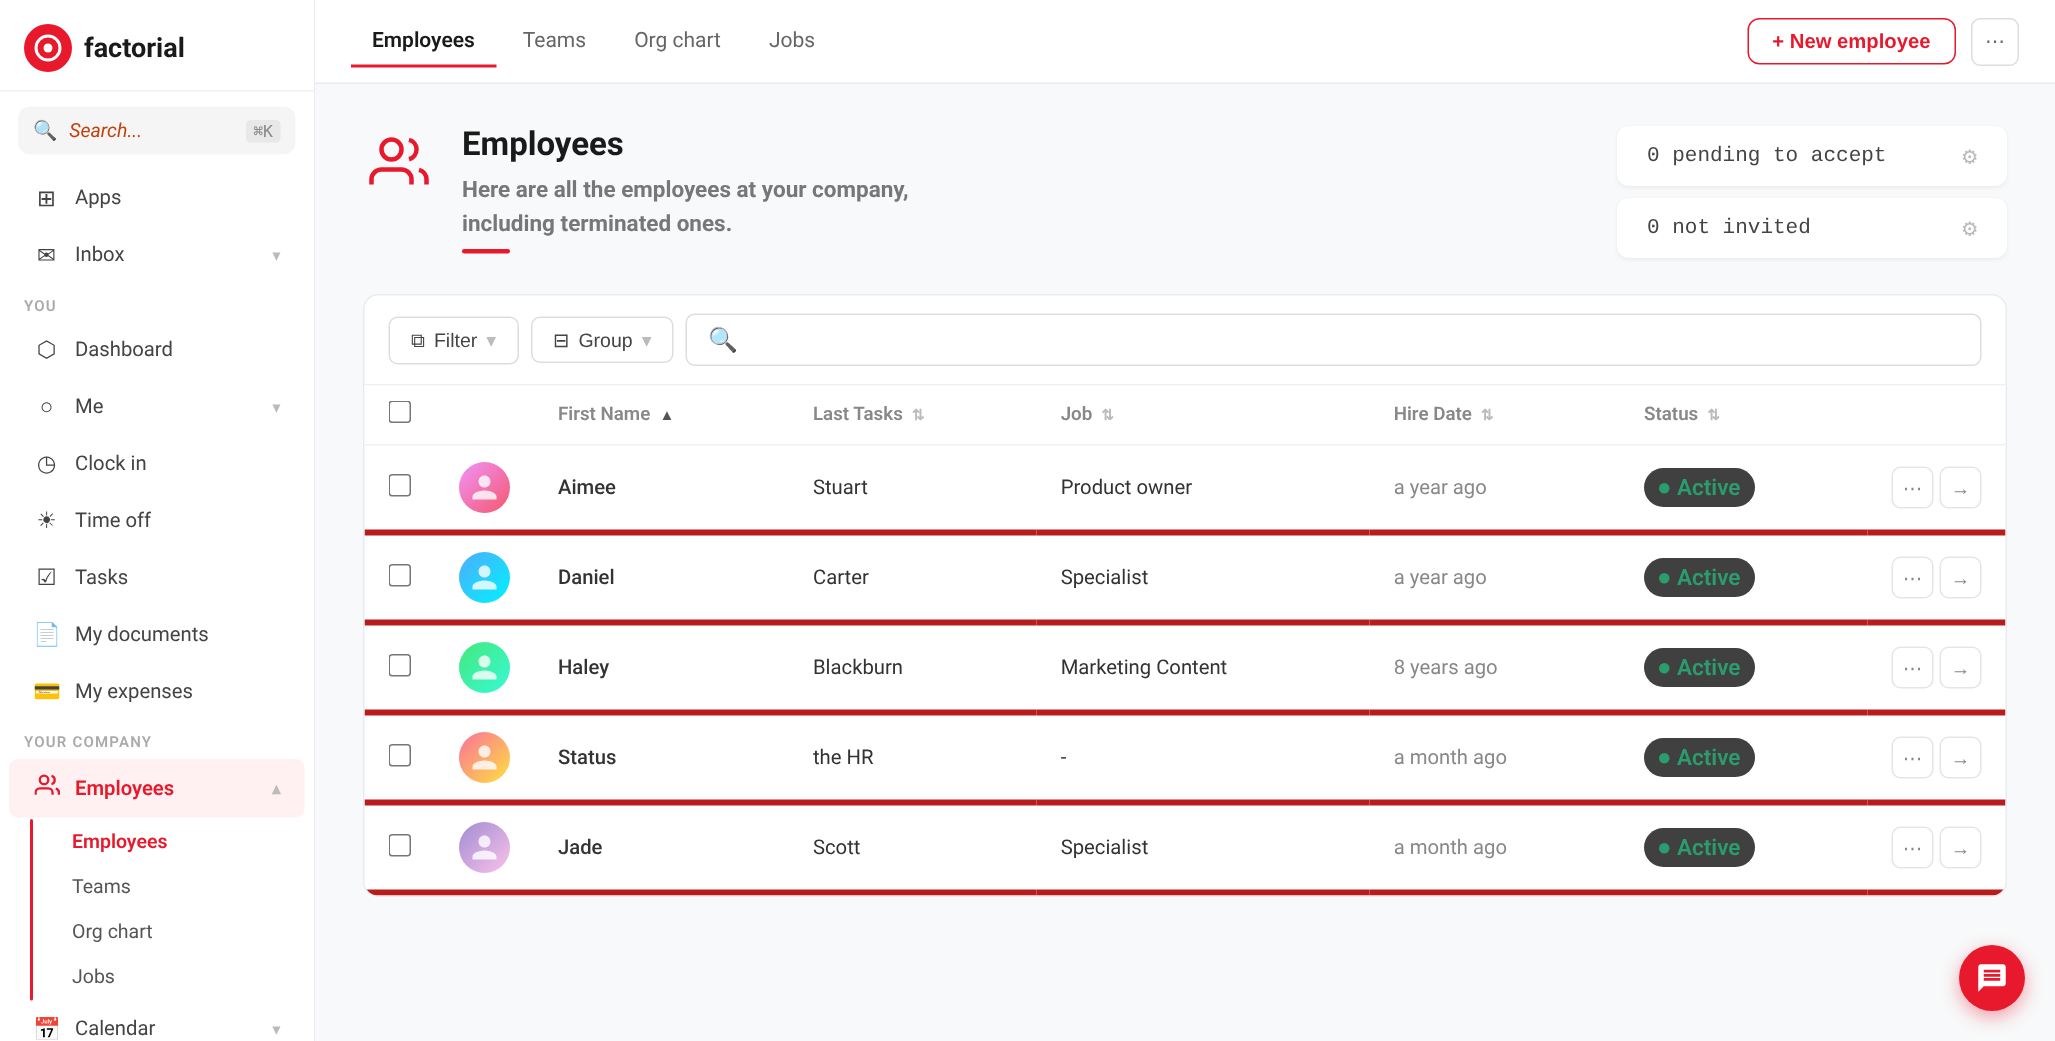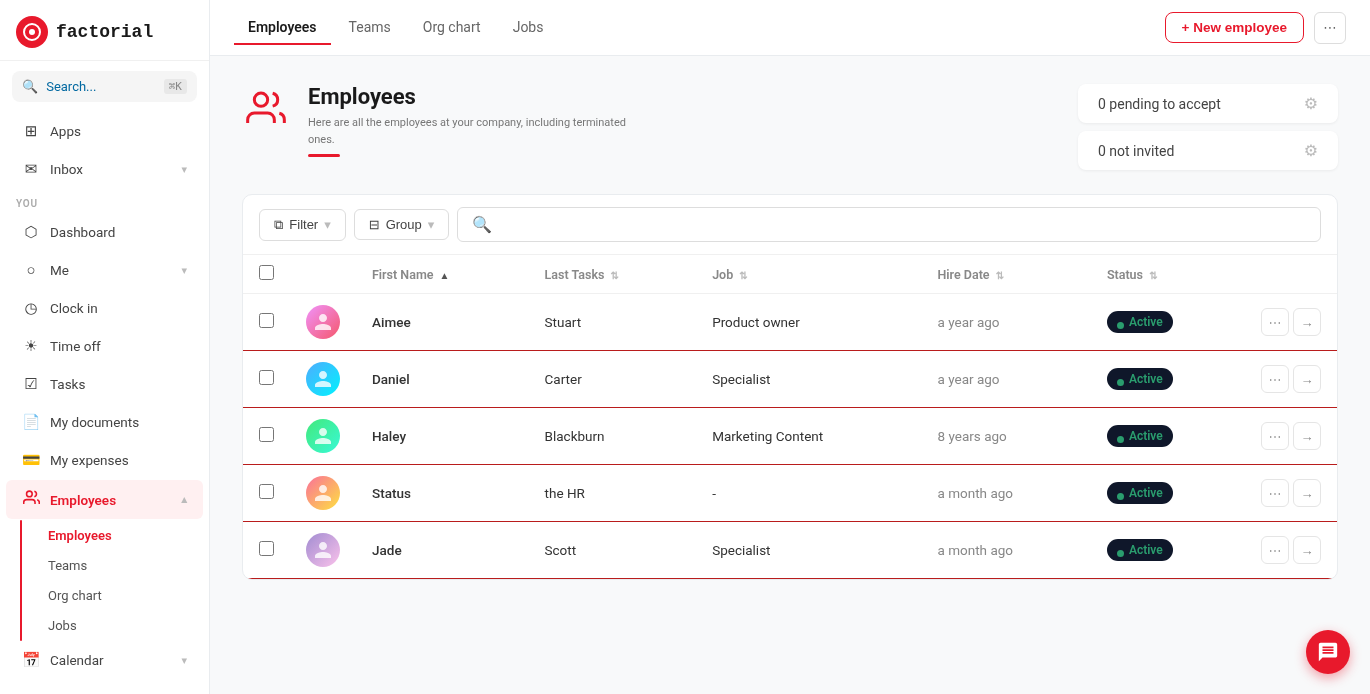--- a/index.html
+++ b/index.html
@@ -32,35 +32,34 @@
       align-items: center;
       justify-content: center;
       color: white;
       font-size: 14px;
       font-weight: bold;
     }
     .logo-text {
       font-size: 18px;
       font-weight: 700;
       color: #1a1a1a;
-      font-family: Liberation Mono, monospace;
     }
 
     .sidebar-search {
       margin: 10px 12px;
       display: flex;
       align-items: center;
       gap: 8px;
       background: #f5f5f5;
       border-radius: 8px;
       padding: 8px 10px;
       cursor: pointer;
     }
     .sidebar-search-icon { color: #aaa; font-size: 13px; }
-    .sidebar-search-text { color: #0369a1; font-size: 13px; flex: 1; }
+    .sidebar-search-text { color: #c2410c; font-size: 13px; flex: 1; font-style: italic; }
     .sidebar-search-kbd { background: #e8e8e8; border-radius: 3px; padding: 1px 5px; font-size: 11px; color: #888; }
 
     .sidebar-section-label {
       font-size: 10px;
       font-weight: 600;
       color: #aaa;
       letter-spacing: 0.08em;
       padding: 10px 16px 4px;
       text-transform: uppercase;
     }
@@ -176,24 +175,24 @@
       width: 48px;
       height: 48px;
       display: flex;
       align-items: center;
       justify-content: center;
       color: #e8192c;
       font-size: 28px;
     }
     .page-title-block {}
     .page-title { font-size: 22px; font-weight: 700; color: #1a1a1a; margin-bottom: 6px; }
-    .page-subtitle { font-size: 11px; color: #777; line-height: 1.5; max-width: 320px; }
+    .page-subtitle { font-size: 15px; color: #777; line-height: 1.5; max-width: 320px; font-weight: bold; }
     .page-title-underline { width: 32px; height: 3px; background: #e8192c; border-radius: 2px; margin-top: 6px; }
 
-    .page-header-right { display: flex; flex-direction: column; gap: 8px; align-items: flex-end; }
+    .page-header-right { display: flex; flex-direction: column; gap: 8px; align-items: flex-end; font-family: Liberation Mono, monospace; }
     .stat-row {
       display: flex;
       align-items: center;
       gap: 12px;
       background: #fff;
       border-radius: 8px;
       padding: 10px 20px;
       min-width: 260px;
       box-shadow: 0 1px 3px rgba(0,0,0,0.06);
     }
@@ -258,21 +257,21 @@
       font-size: 12.5px;
       font-weight: 600;
       color: #888;
       background: #fff;
     }
     thead th.sortable { cursor: pointer; }
     .sort-icon { color: #bbb; font-size: 10px; margin-left: 3px; }
     .sort-asc { color: #555; }
 
     tbody tr {
-      border-bottom: 1px solid #b91c1c;
+      border-bottom: 4px solid #b91c1c;
       transition: background 0.1s;
     }
     tbody td {
       padding: 11px 16px;
       font-size: 13.5px;
       color: #333;
     }
 
     .employee-avatar {
       width: 34px;
@@ -286,25 +285,25 @@
     }
     
     .av1 { background: linear-gradient(135deg, #f093fb, #f5576c); }
     .av2 { background: linear-gradient(135deg, #4facfe, #00f2fe); }
     .av3 { background: linear-gradient(135deg, #43e97b, #38f9d7); }
     .av4 { background: linear-gradient(135deg, #fa709a, #fee140); }
     .av5 { background: linear-gradient(135deg, #a18cd1, #fbc2eb); }
 
     .status-badge {
       display: inline-flex;
-      align-items: flex-end;
+      align-items: center;
       gap: 5px;
-      background: #0f172a;
+      background: #404040;
       color: #2a9d6e;
-      font-size: 12px;
+      font-size: 15px;
       font-weight: 600;
       padding: 4px 10px;
       border-radius: 20px;
     }
     .status-dot { width: 7px; height: 7px; border-radius: 50%; background: #2a9d6e; }
 
     .row-actions {
       display: flex;
       align-items: center;
       gap: 4px;
@@ -408,20 +407,21 @@
   </div>
   <div class="sidebar-item">
     <span class="sidebar-item-icon">📄</span>
     <span class="sidebar-item-label">My documents</span>
   </div>
   <div class="sidebar-item">
     <span class="sidebar-item-icon">💳</span>
     <span class="sidebar-item-label">My expenses</span>
   </div>
 
+  <div class="sidebar-section-label">YOUR COMPANY</div>
 
   <div class="sidebar-item active">
     <span class="sidebar-item-icon">
       <svg width="17" height="17" viewBox="0 0 24 24" fill="none" stroke="#e8192c" stroke-width="2.2">
         <path d="M17 21v-2a4 4 0 00-4-4H5a4 4 0 00-4 4v2"></path>
         <circle cx="9" cy="7" r="4"></circle>
         <path d="M23 21v-2a4 4 0 00-3-3.87"></path>
         <path d="M16 3.13a4 4 0 010 7.75"></path>
       </svg>
     </span>

